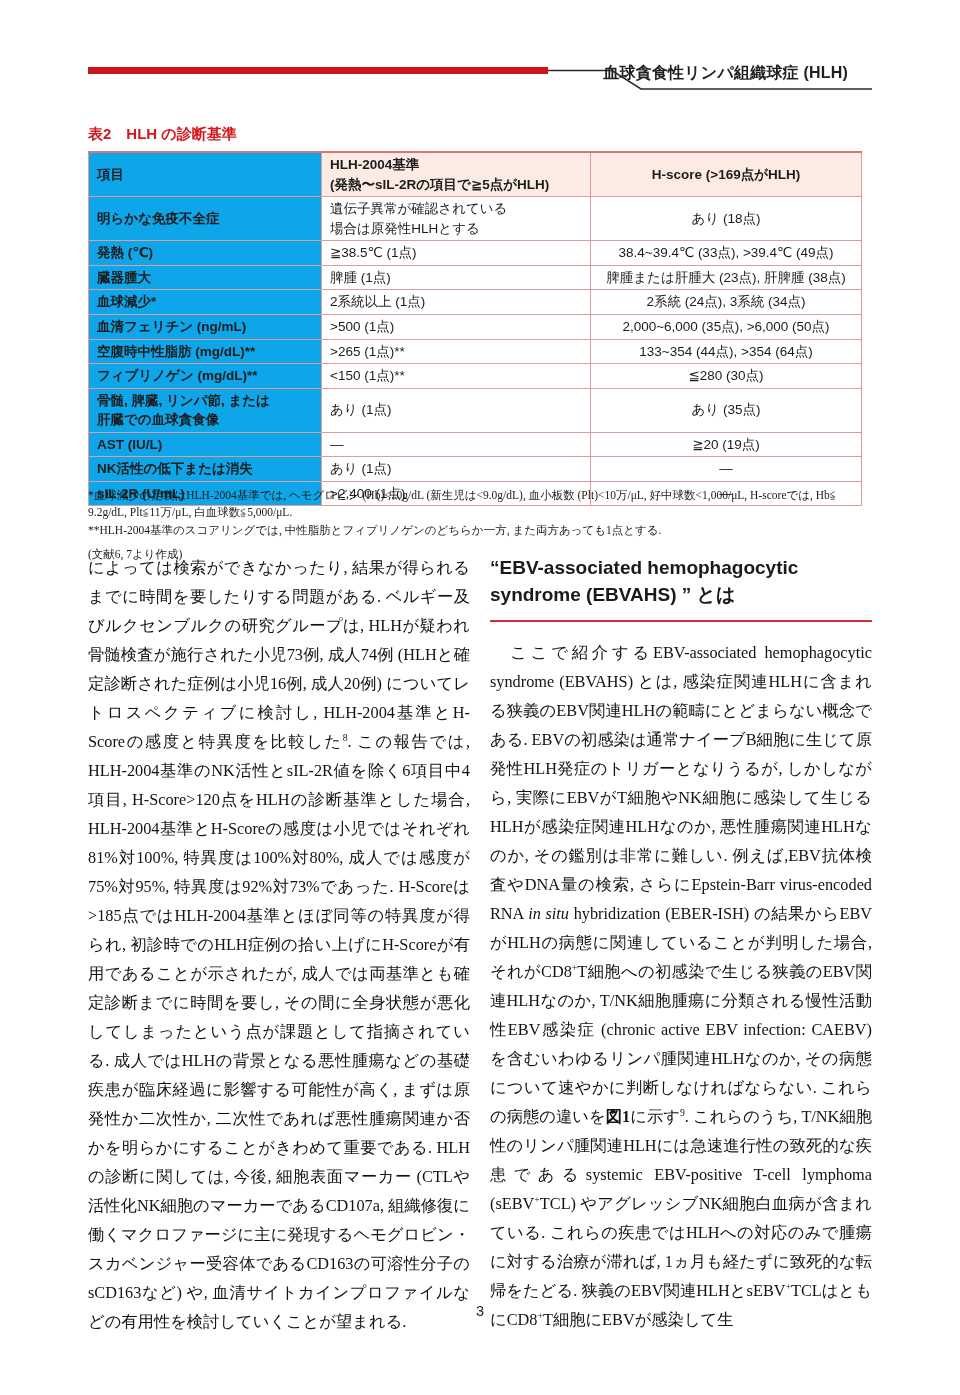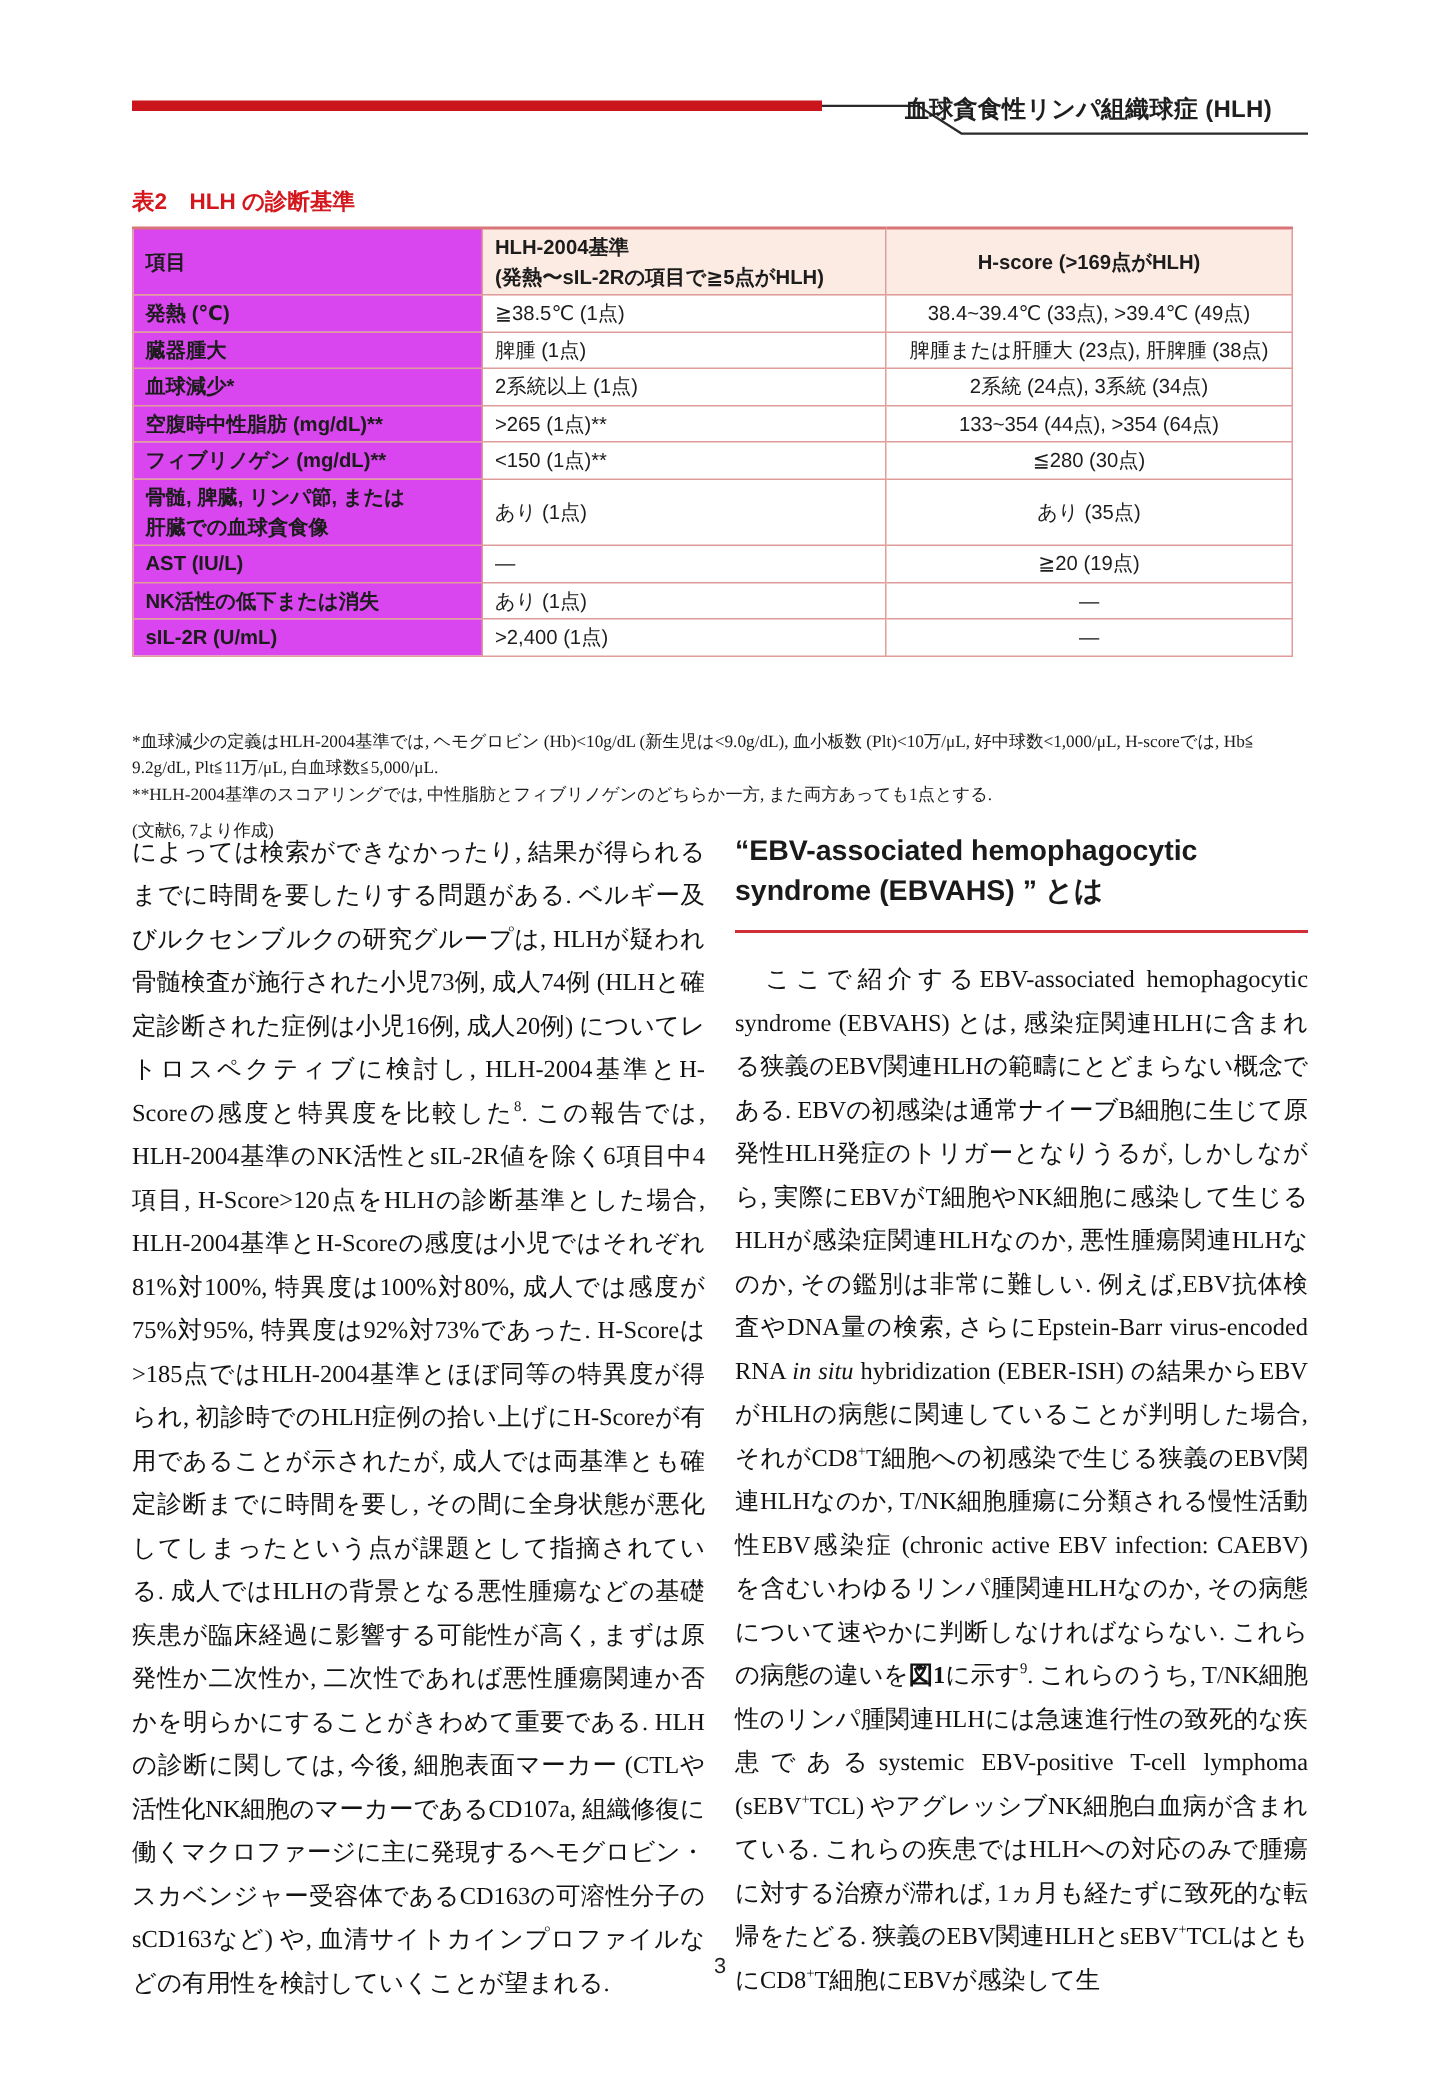--- a/index.html
+++ b/index.html
@@ -17,21 +17,21 @@
         font-family:"Liberation Sans","DejaVu Sans",sans-serif;
         font-weight:bold;font-size:15px;color:#d3171c;}
 
   
   table.diag{position:absolute;top:151px;left:88px;width:770px;border-collapse:collapse;
         font-family:"Liberation Sans","DejaVu Sans",sans-serif;font-size:13.5px;color:#1c1c1c;
         table-layout:fixed;}
   table.diag td,table.diag th{border:1px solid #e09b9b;padding:2px 8px;line-height:1.45;}
   table.diag th{background:#fcebe3;font-weight:bold;text-align:center;vertical-align:middle;
         border-top:2px solid #d97478;}
-  table.diag .c-item{width:216px;text-align:left;background:#d946ef;font-weight:bold;}
+  table.diag .c-item{width:216px;text-align:left;background:#0ea5e9;font-weight:bold;}
   table.diag .c-2004{width:252px;text-align:left;}
   table.diag .c-hs{width:254px;text-align:center;}
   .preline{white-space:pre-line;}
 
   
   .footnotes{position:absolute;top:487px;left:88px;width:784px;
         font-size:11.5px;line-height:1.5;color:#1b1b1b;}
   .footnotes .fn{margin:0;}
   .footnotes .fn-src{margin-top:7px;}
 
@@ -67,33 +67,44 @@
     <thead>
       <tr>
         <th class="c-item">項目</th>
         <th class="c-2004 preline">HLH-2004基準
 (発熱〜sIL-2Rの項目で≧5点がHLH)</th>
         <th class="c-hs">H-score (&gt;169点がHLH)</th>
       </tr>
     </thead>
     <tbody>
       <tr>
+        <td class="c-item">明らかな免疫不全症</td>
+        <td class="c-2004 preline">遺伝子異常が確認されている
+場合は原発性HLHとする</td>
+        <td class="c-hs">あり (18点)</td>
+      </tr>
+      <tr>
         <td class="c-item">発熱 (℃)</td>
         <td class="c-2004">≧38.5℃ (1点)</td>
         <td class="c-hs">38.4~39.4℃ (33点), &gt;39.4℃ (49点)</td>
       </tr>
       <tr>
         <td class="c-item">臓器腫大</td>
         <td class="c-2004">脾腫 (1点)</td>
         <td class="c-hs">脾腫または肝腫大 (23点), 肝脾腫 (38点)</td>
       </tr>
       <tr>
         <td class="c-item">血球減少*</td>
         <td class="c-2004">2系統以上 (1点)</td>
         <td class="c-hs">2系統 (24点), 3系統 (34点)</td>
+      </tr>
+      <tr>
+        <td class="c-item">血清フェリチン (ng/mL)</td>
+        <td class="c-2004">&gt;500 (1点)</td>
+        <td class="c-hs">2,000~6,000 (35点), &gt;6,000 (50点)</td>
       </tr>
       <tr>
         <td class="c-item">空腹時中性脂肪 (mg/dL)**</td>
         <td class="c-2004">&gt;265 (1点)**</td>
         <td class="c-hs">133~354 (44点), &gt;354 (64点)</td>
       </tr>
       <tr>
         <td class="c-item">フィブリノゲン (mg/dL)**</td>
         <td class="c-2004">&lt;150 (1点)**</td>
         <td class="c-hs">≦280 (30点)</td>

